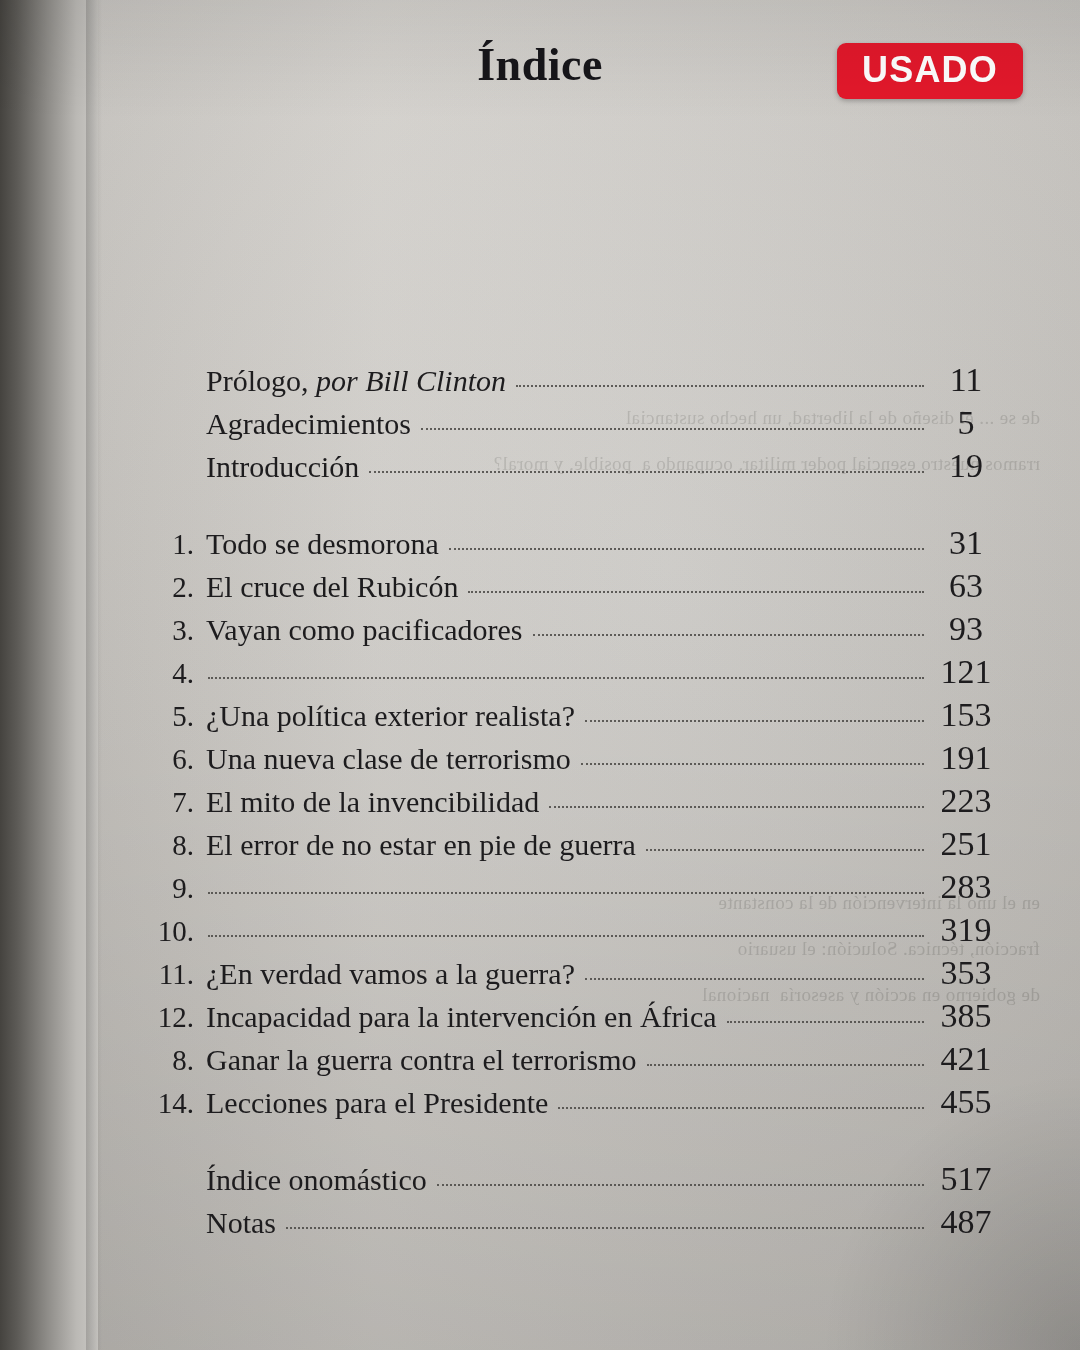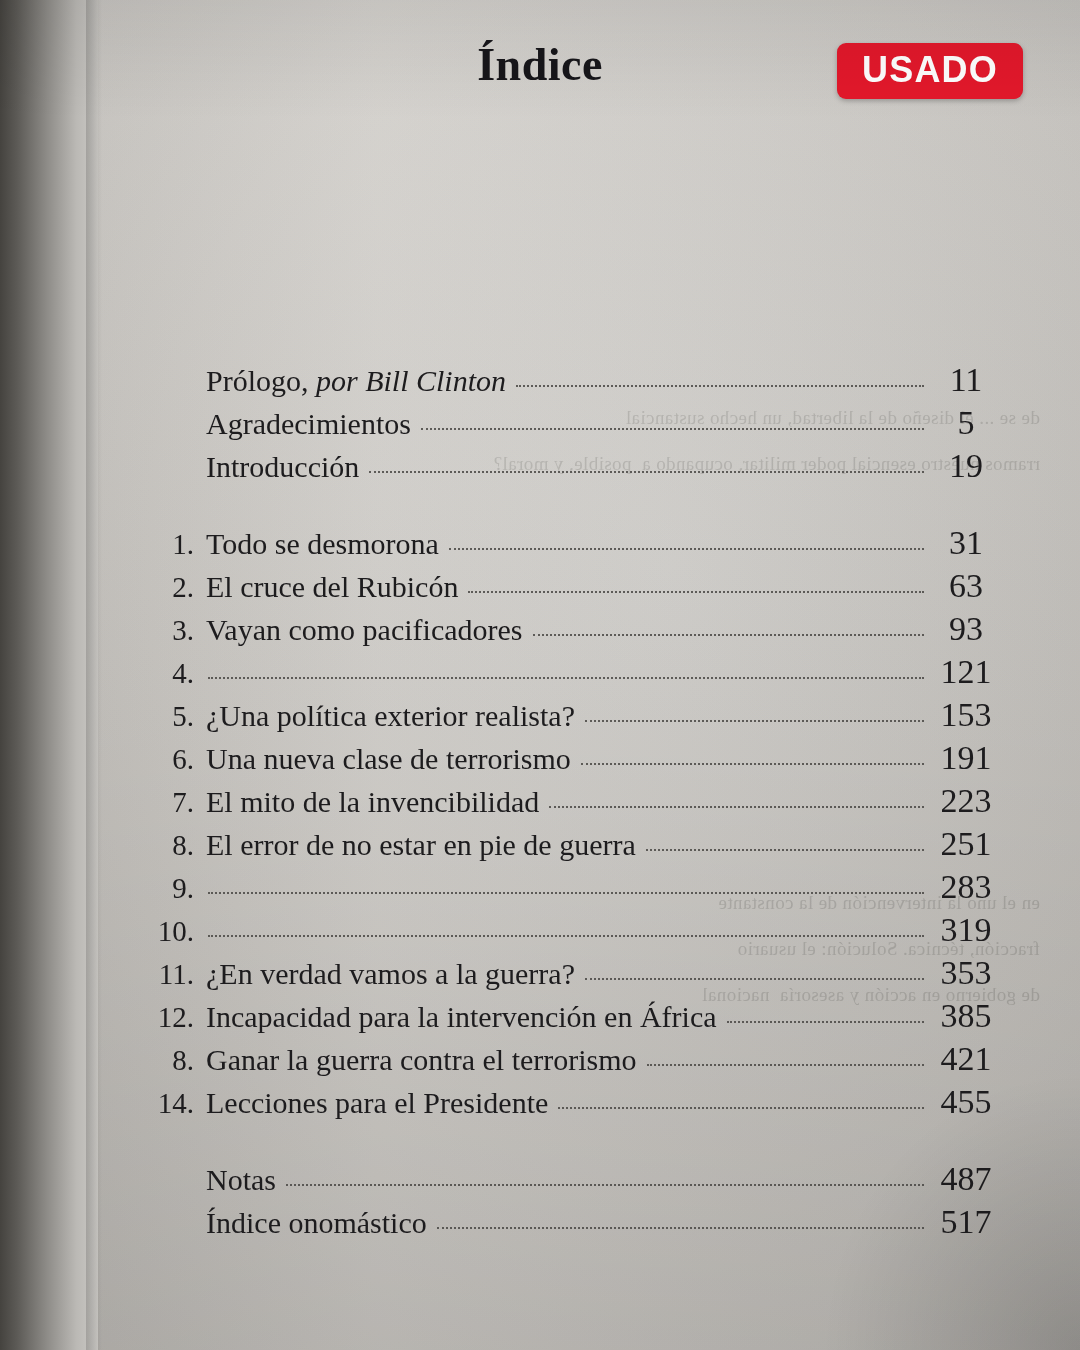--- a/index.html
+++ b/index.html
@@ -303,26 +303,26 @@
         <span class="num">14.</span>
         <span class="label">Lecciones para el Presidente</span>
         <span class="leader"></span>
         <span class="page-no">455</span>
       </div>
 
       <div class="gap-md"></div>
 
       <div class="toc-row front">
         <span class="num"></span>
+        <span class="label">Índice onomástico</span>
+        <span class="leader"></span>
+        <span class="page-no">517</span>
+      </div>
+      <div class="toc-row front">
+        <span class="num"></span>
         <span class="label">Notas</span>
         <span class="leader"></span>
         <span class="page-no">487</span>
-      </div>
-      <div class="toc-row front">
-        <span class="num"></span>
-        <span class="label">Índice onomástico</span>
-        <span class="leader"></span>
-        <span class="page-no">517</span>
       </div>
 
     </div>
   </div>
 </div>
 
 </body></html>

